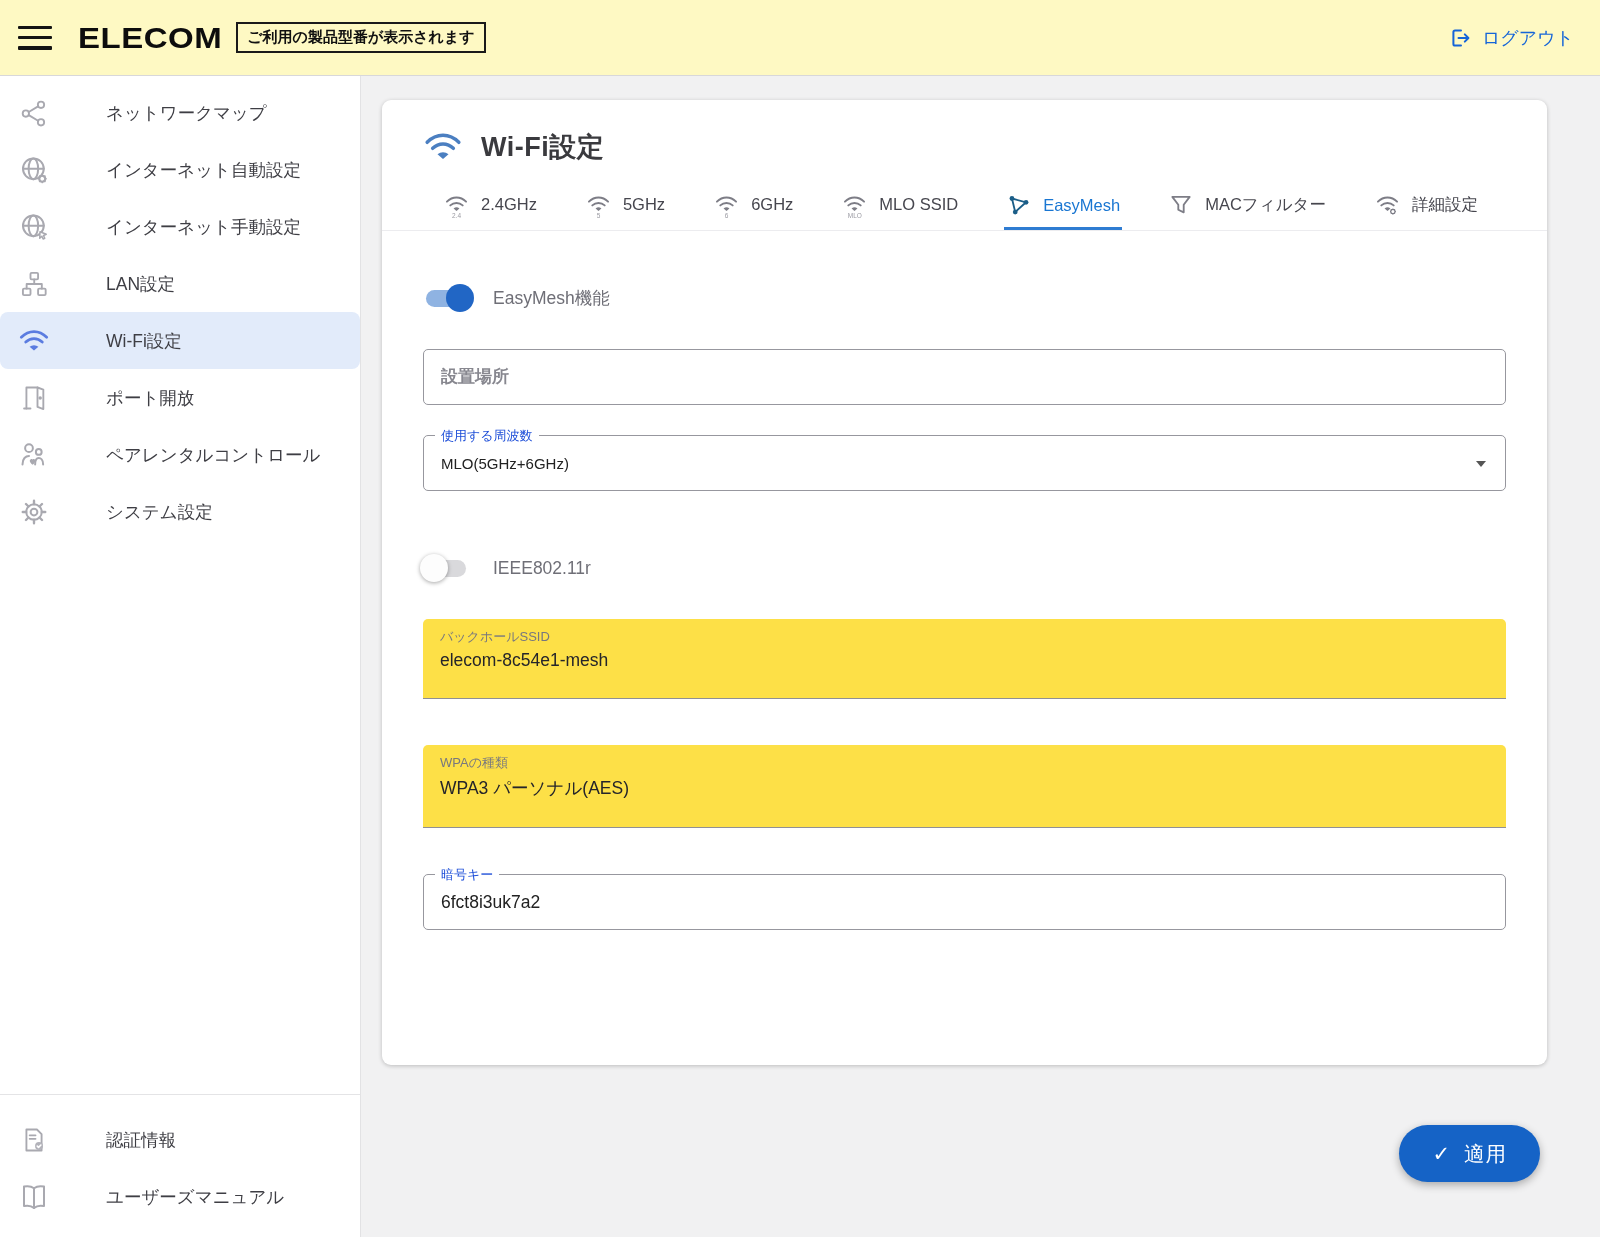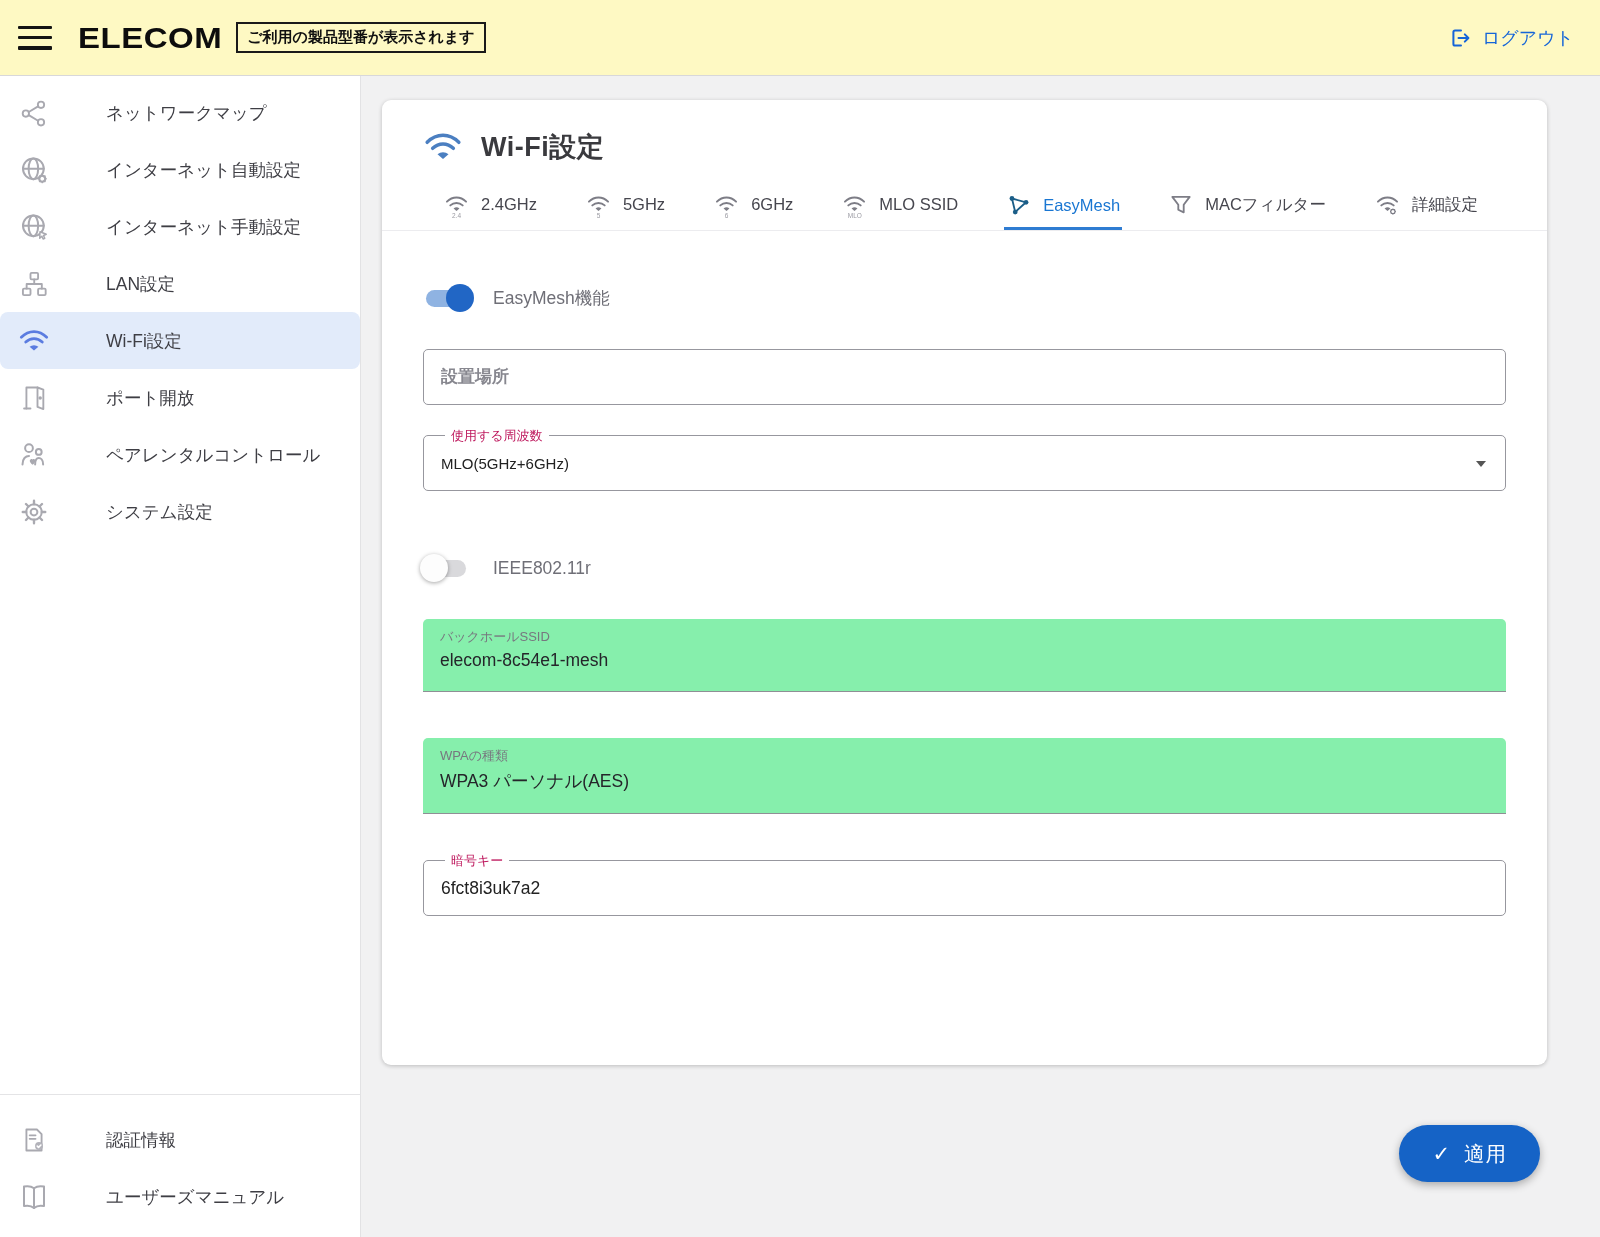--- a/index.html
+++ b/index.html
@@ -78,32 +78,32 @@
 
   .text-input { margin-top:37px; width:100%; height:56px;
     border:1px solid #97979e; border-radius:5px; padding:0 17px; font-size:17px;
     color:#222; background:#fff; outline:none;
     font-family:"Liberation Sans","DejaVu Sans",sans-serif;font-weight:bold; }
   .text-input::placeholder { color:#87878f; opacity:1; }
 
   .outlined { position:relative; margin-top:30px; height:56px;
     border:1px solid #97979e; border-radius:5px; display:flex;
     align-items:center; padding:0 17px; background:#fff; }
-  .outlined .float-lbl { position:absolute; top:-9px; left:21px;
-    background:#fff; padding:0 6px; font-size:13px; color:#be185d; }
+  .outlined .float-lbl { position:absolute; top:-9px; left:11px;
+    background:#fff; padding:0 6px; font-size:13px; color:#1d4ed8; }
   .outlined .value { font-size:15px; color:#222; }
   .outlined input { border:none; outline:none; font-size:17.5px; color:#222;
     width:95%; font-family:"Liberation Sans","DejaVu Sans",sans-serif; }
   .select-arrow { position:absolute; right:19px; top:25px; width:0; height:0;
     border-left:5.5px solid transparent; border-right:5.5px solid transparent;
     border-top:6.5px solid #555; }
   .key-field { margin-top:46px; }
 
-  .filled { margin-top:37px; background:#86efac; border-bottom:1px solid #8f8f95;
-    border-radius:5px 5px 0 0; padding:9px 17px 20px; }
+  .filled { margin-top:37px; background:#fde047; border-bottom:1px solid #8f8f95;
+    border-radius:5px 5px 0 0; padding:9px 17px 27px; }
   .filled + .filled, .filled.gap { margin-top:46px; }
   .filled .f-lbl { font-size:13px; color:#77777f; }
   .filled .f-val { margin-top:4px; font-size:17.5px; color:#25252a; }
 
   
   .apply-btn { position:absolute; right:60px; bottom:55px; height:57px;
     padding:0 33px; background:#1563c6; border:none; border-radius:29px;
     color:#fff; font-size:20.5px; display:flex; align-items:center; gap:13px;
     cursor:pointer; box-shadow:0 3px 8px rgba(0,0,0,.3);
     font-family:"Liberation Sans","DejaVu Sans",sans-serif; letter-spacing:1px; }

